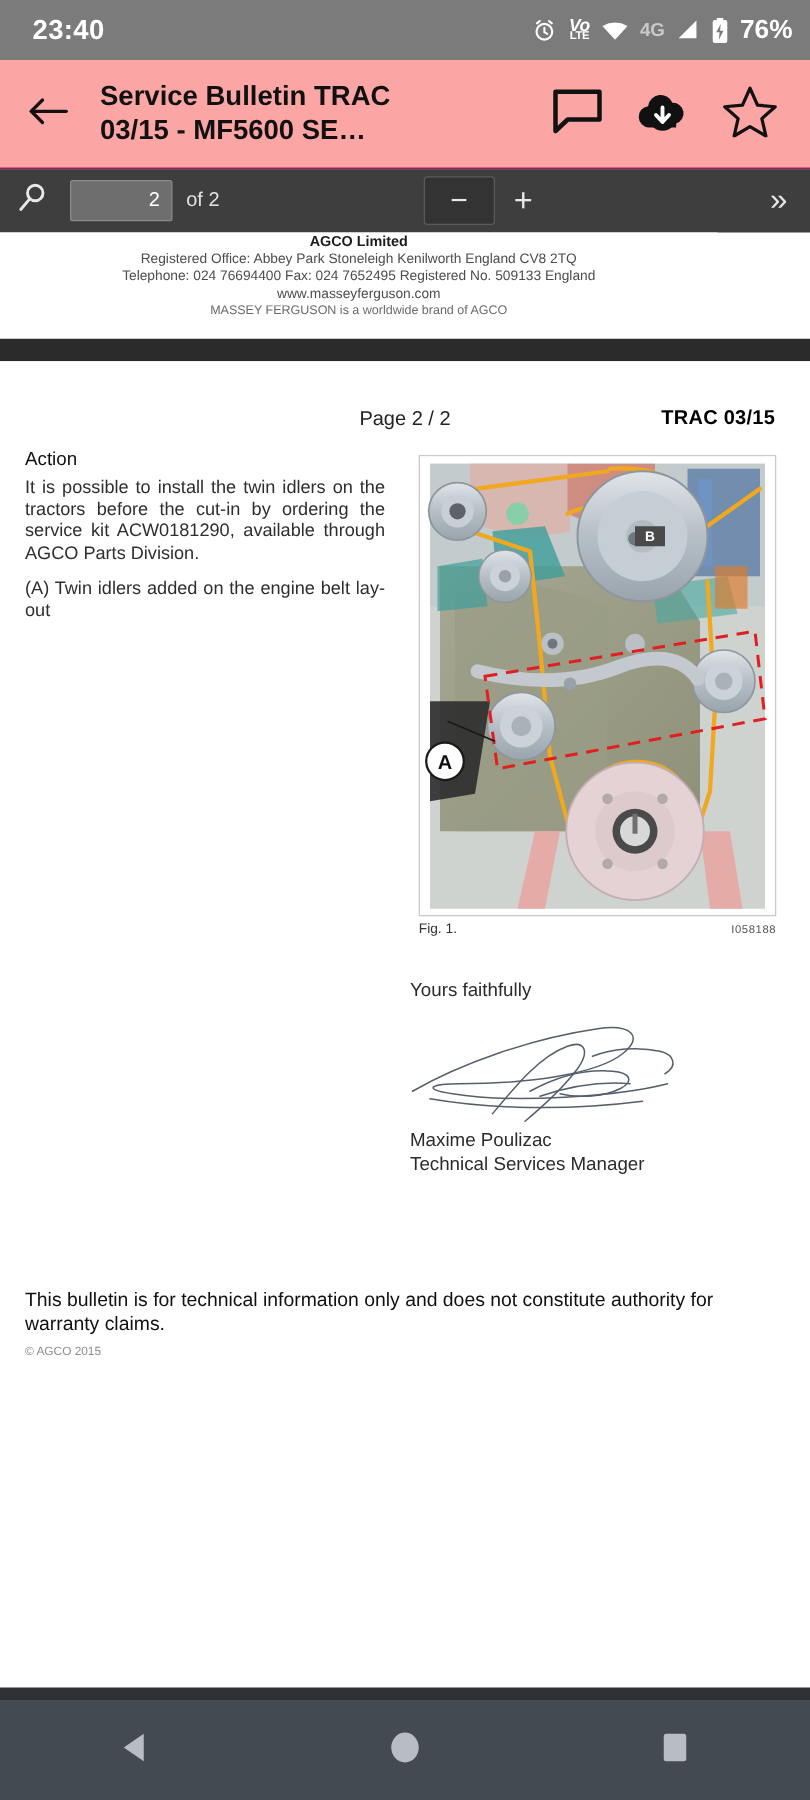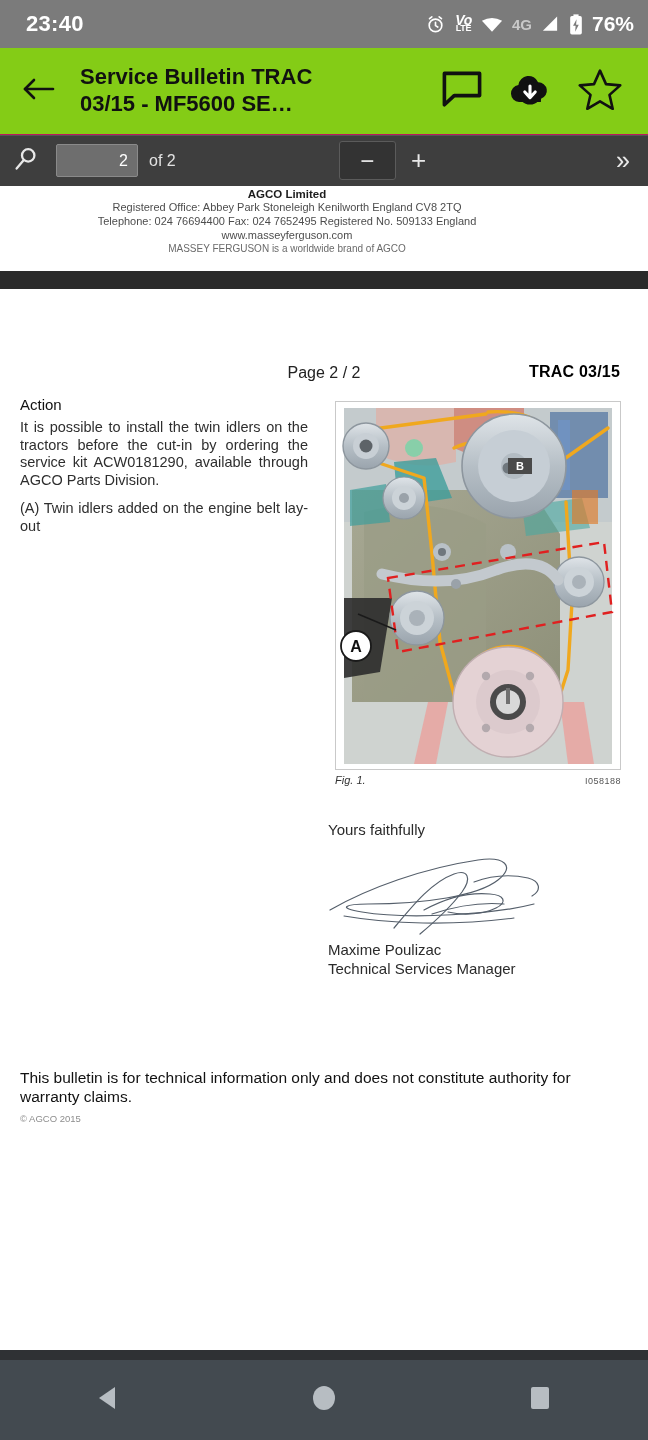--- a/index.html
+++ b/index.html
@@ -21,21 +21,21 @@
   .sb-icons svg{display:block;}
   .sb-4g{font-size:15px;color:#c9c9c9;font-weight:bold;line-height:1;}
   .sb-batt{font-size:21px;font-weight:bold;margin-left:0px;}
   .volte{display:flex;flex-direction:column;align-items:center;line-height:8px;font-weight:bold;}
   .volte .vo{font-size:14px;letter-spacing:-.3px;font-style:italic;}
   .volte .lte{font-size:9px;letter-spacing:-.3px;}
 
   
   .appbar{
     position:absolute;left:0;top:48px;width:648px;height:86px;
-    background:#84cc16;display:flex;align-items:center;
+    background:#fca5a5;display:flex;align-items:center;
     border-bottom:5px solid #be185d;
   }
   .back-btn{width:76px;display:flex;align-items:center;justify-content:center;}
   .app-title{
     font-size:22px;font-weight:bold;color:#111;line-height:1.22;
     width:255px;margin-left:4px;
   }
   .appbar-actions{margin-left:auto;display:flex;align-items:center;gap:26px;margin-right:26px;}
   .appbar-actions .act{display:flex;align-items:center;justify-content:center;}
 
@@ -69,36 +69,36 @@
     position:absolute;left:0;top:186px;width:574px;height:85px;background:#fff;
     text-align:center;color:#4b4b4b;
   }
   .p1-l1{font-size:11.5px;font-weight:bold;color:#1c1c1c;margin-top:2px;}
   .p1-l{font-size:11px;line-height:14px;color:#4d4d4d;}
   .p1-s{font-size:10px;color:#6a6a6a;line-height:14px;}
 
   .pagegap{position:absolute;left:0;top:271px;width:648px;height:18px;background:#2b2b2b;}
 
   
-  .page2{position:absolute;left:0;top:289px;width:648px;background:#fff;margin-top:37px;}
+  .page2{position:absolute;left:0;top:289px;width:648px;background:#fff;}
   .p2-header{position:relative;height:46px;margin-top:24px;}
   .p2-pagenum{position:absolute;left:0;right:0;text-align:center;top:14px;font-size:16px;color:#222;}
   .p2-code{position:absolute;right:28px;top:13px;font-size:16px;font-weight:bold;color:#000;letter-spacing:.2px;}
 
   .p2-body{position:relative;}
   .leftcol{position:absolute;left:20px;top:0;width:288px;}
   .h-action{font-size:15px;font-weight:normal;color:#111;margin-bottom:6px;}
   .para{font-size:14.5px;color:#2e2e2e;line-height:17.5px;text-align:justify;margin:0 0 11px 0;}
   .para.last{text-align:justify;}
 
   
   .figwrap{position:absolute;left:335px;top:5px;width:286px;}
   .figbox{width:286px;height:369px;border:1px solid #c9c9c9;box-sizing:border-box;background:#fff;overflow:hidden;position:relative;}
   .figcap{display:flex;justify-content:space-between;align-items:baseline;margin-top:4px;}
-  .figcap .fl{font-size:11px;font-style:italic;color:#333;}
+  .figcap .fl{font-size:11px;color:#333;}
   .figcap .fr{font-size:9px;color:#555;letter-spacing:.5px;}
 
   
   .closing{position:absolute;left:328px;top:425px;width:300px;}
   .yours{font-size:15px;color:#2b2b2b;}
   .signature{height:92px;margin-top:10px;position:relative;}
   .signame{font-size:15px;color:#2b2b2b;line-height:19px;}
 
   .disclaimer{position:absolute;left:20px;top:672px;width:608px;}
   .disc-text{font-size:15.5px;font-weight:normal;color:#111;line-height:19px;}

